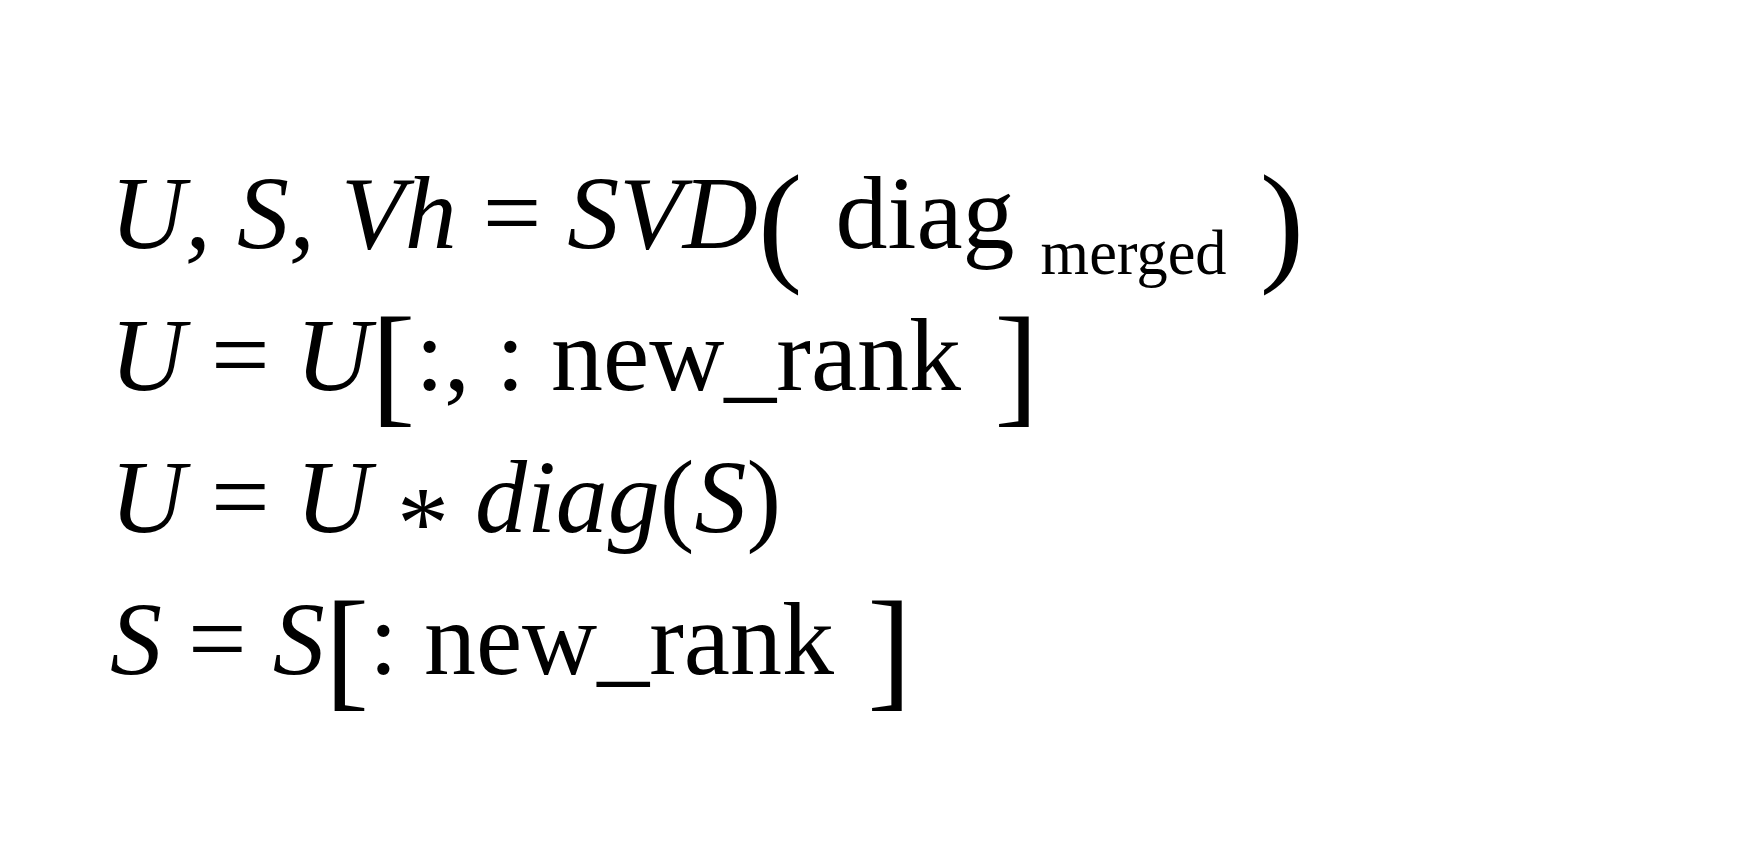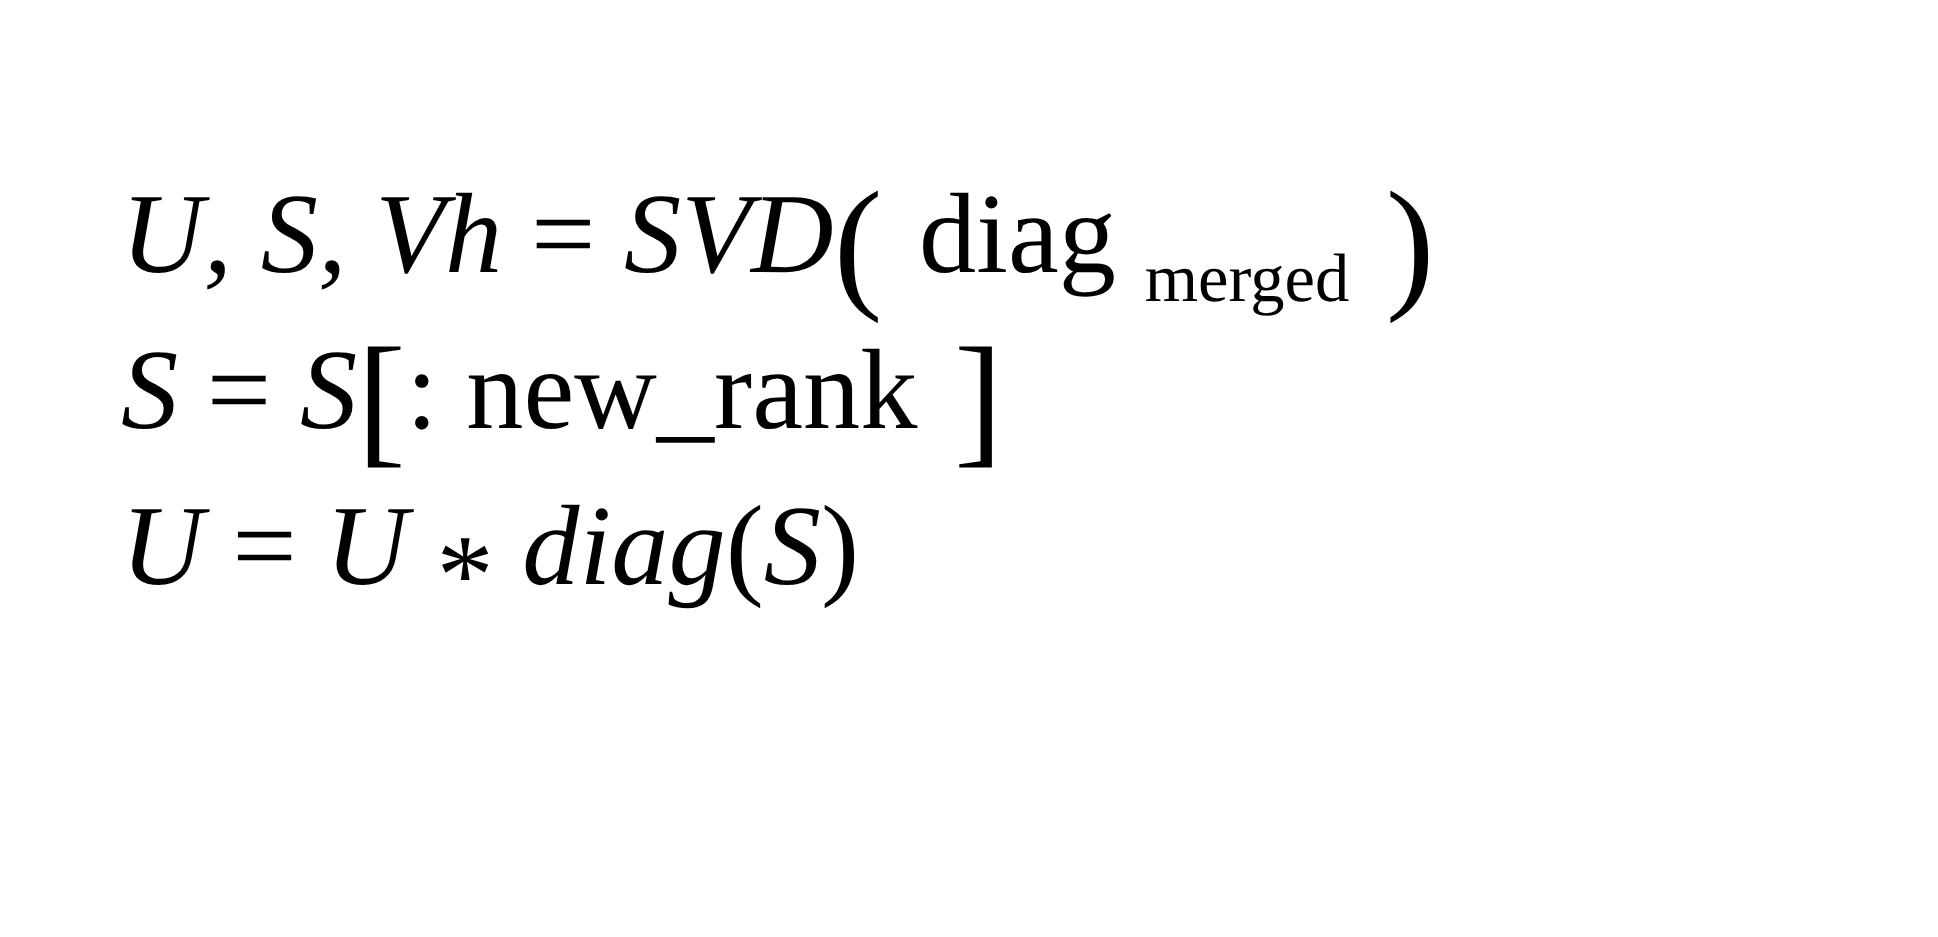--- a/index.html
+++ b/index.html
@@ -49,27 +49,30 @@
 </style>
 </head>
 <body>
 
 <main class="math-block">
 
   <div class="eq-line">
     <span class="var">U, S, Vh</span><span class="op"> = </span><span class="var">SVD</span><span class="bigdelim">( </span><span class="word">diag </span><span class="sub">merged</span><span class="bigdelim"> )</span>
   </div>
 
-
   <div class="eq-line">
-    <span class="var">S</span><span class="op"> = </span><span class="var">S</span><span class="bigdelim">[</span><span class="op">: </span><span class="word">new_rank</span><span class="bigdelim"> ]</span>
+    <span class="var">U</span><span class="op"> = </span><span class="var">U</span><span class="bigdelim">[</span><span class="op">:, : </span><span class="word">new_rank</span><span class="bigdelim"> ]</span>
   </div>
 
   <div class="eq-line">
     <span class="var">U</span><span class="op"> = </span><span class="var">U</span><span class="ast"> * </span><span class="var">diag</span><span class="op">(</span><span class="var">S</span><span class="op">)</span>
+  </div>
+
+  <div class="eq-line">
+    <span class="var">S</span><span class="op"> = </span><span class="var">S</span><span class="bigdelim">[</span><span class="op">: </span><span class="word">new_rank</span><span class="bigdelim"> ]</span>
   </div>
 
 
   <div class="eq-line">
     
   </div>
 
 </main>
 
 </body></html>

